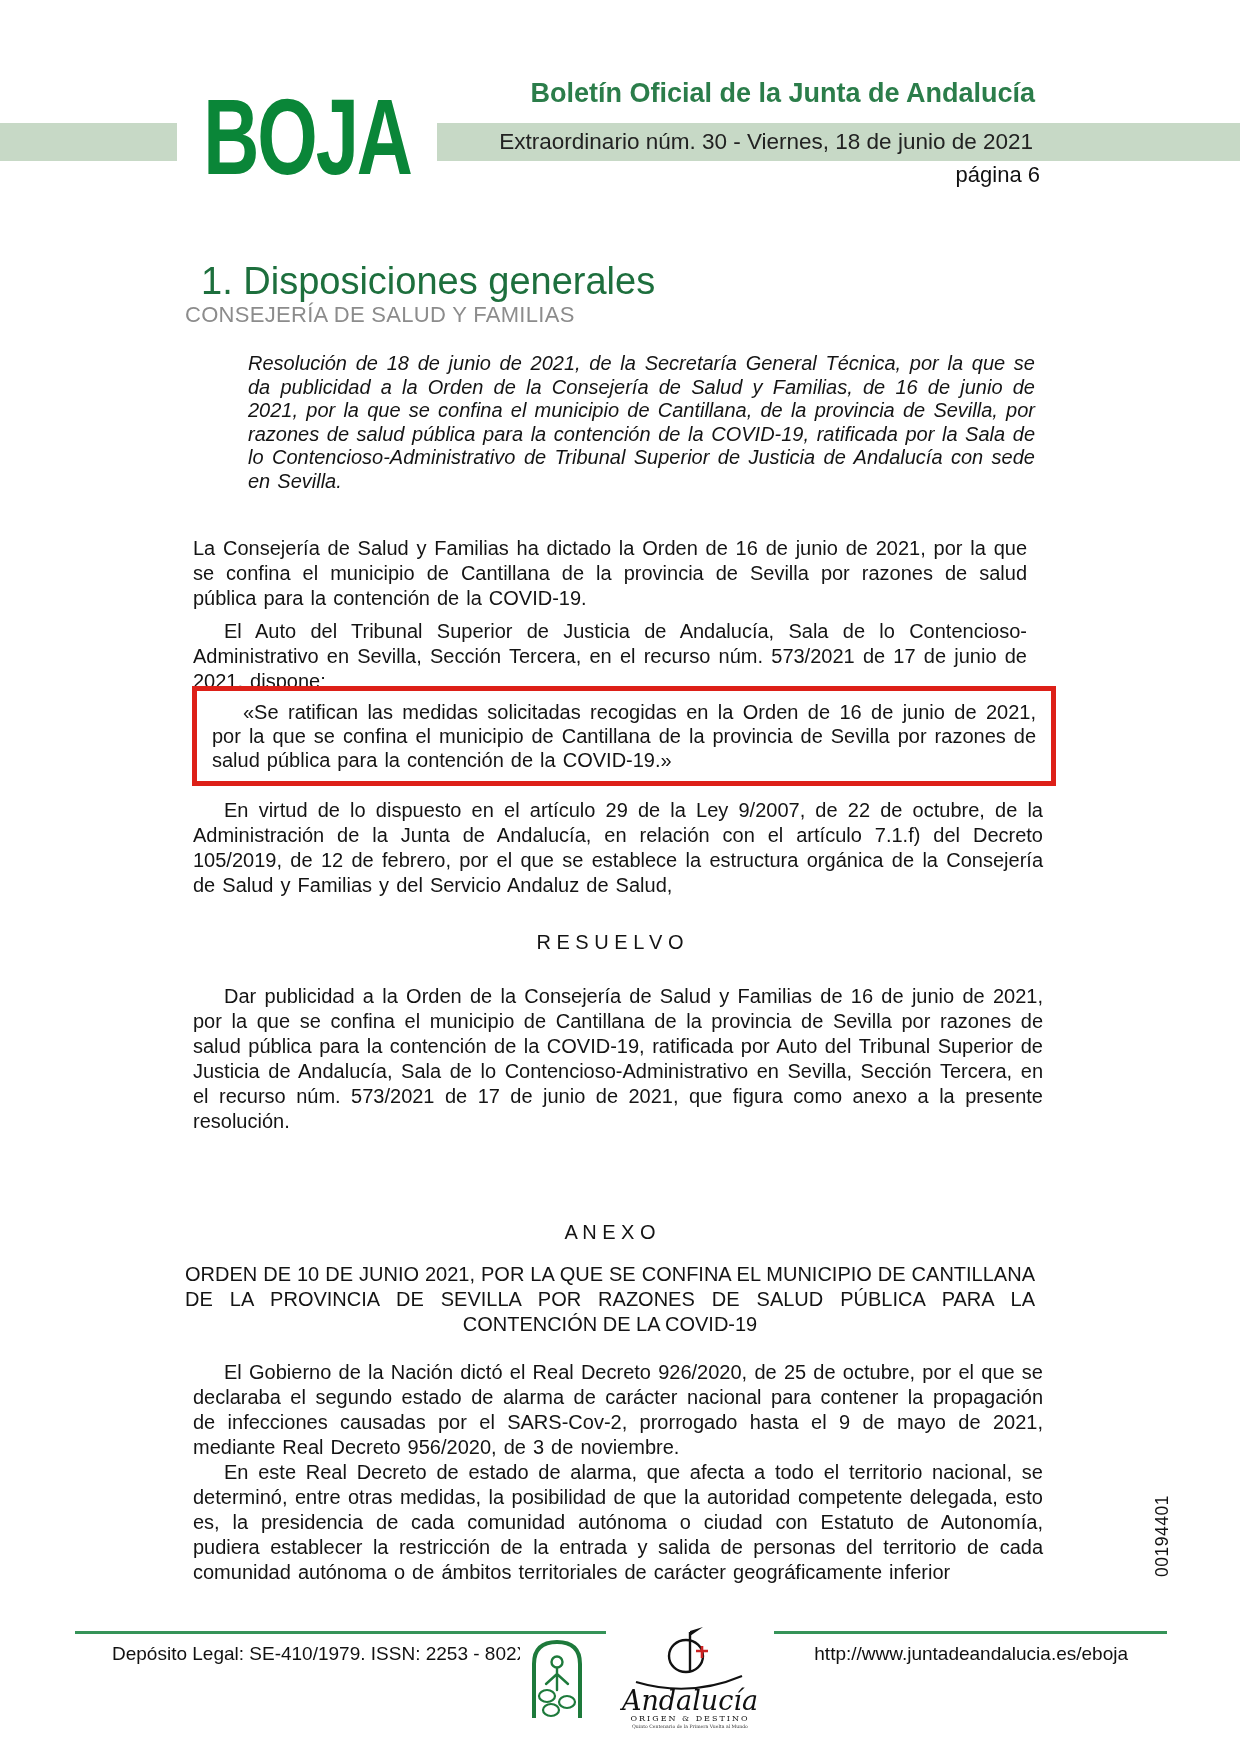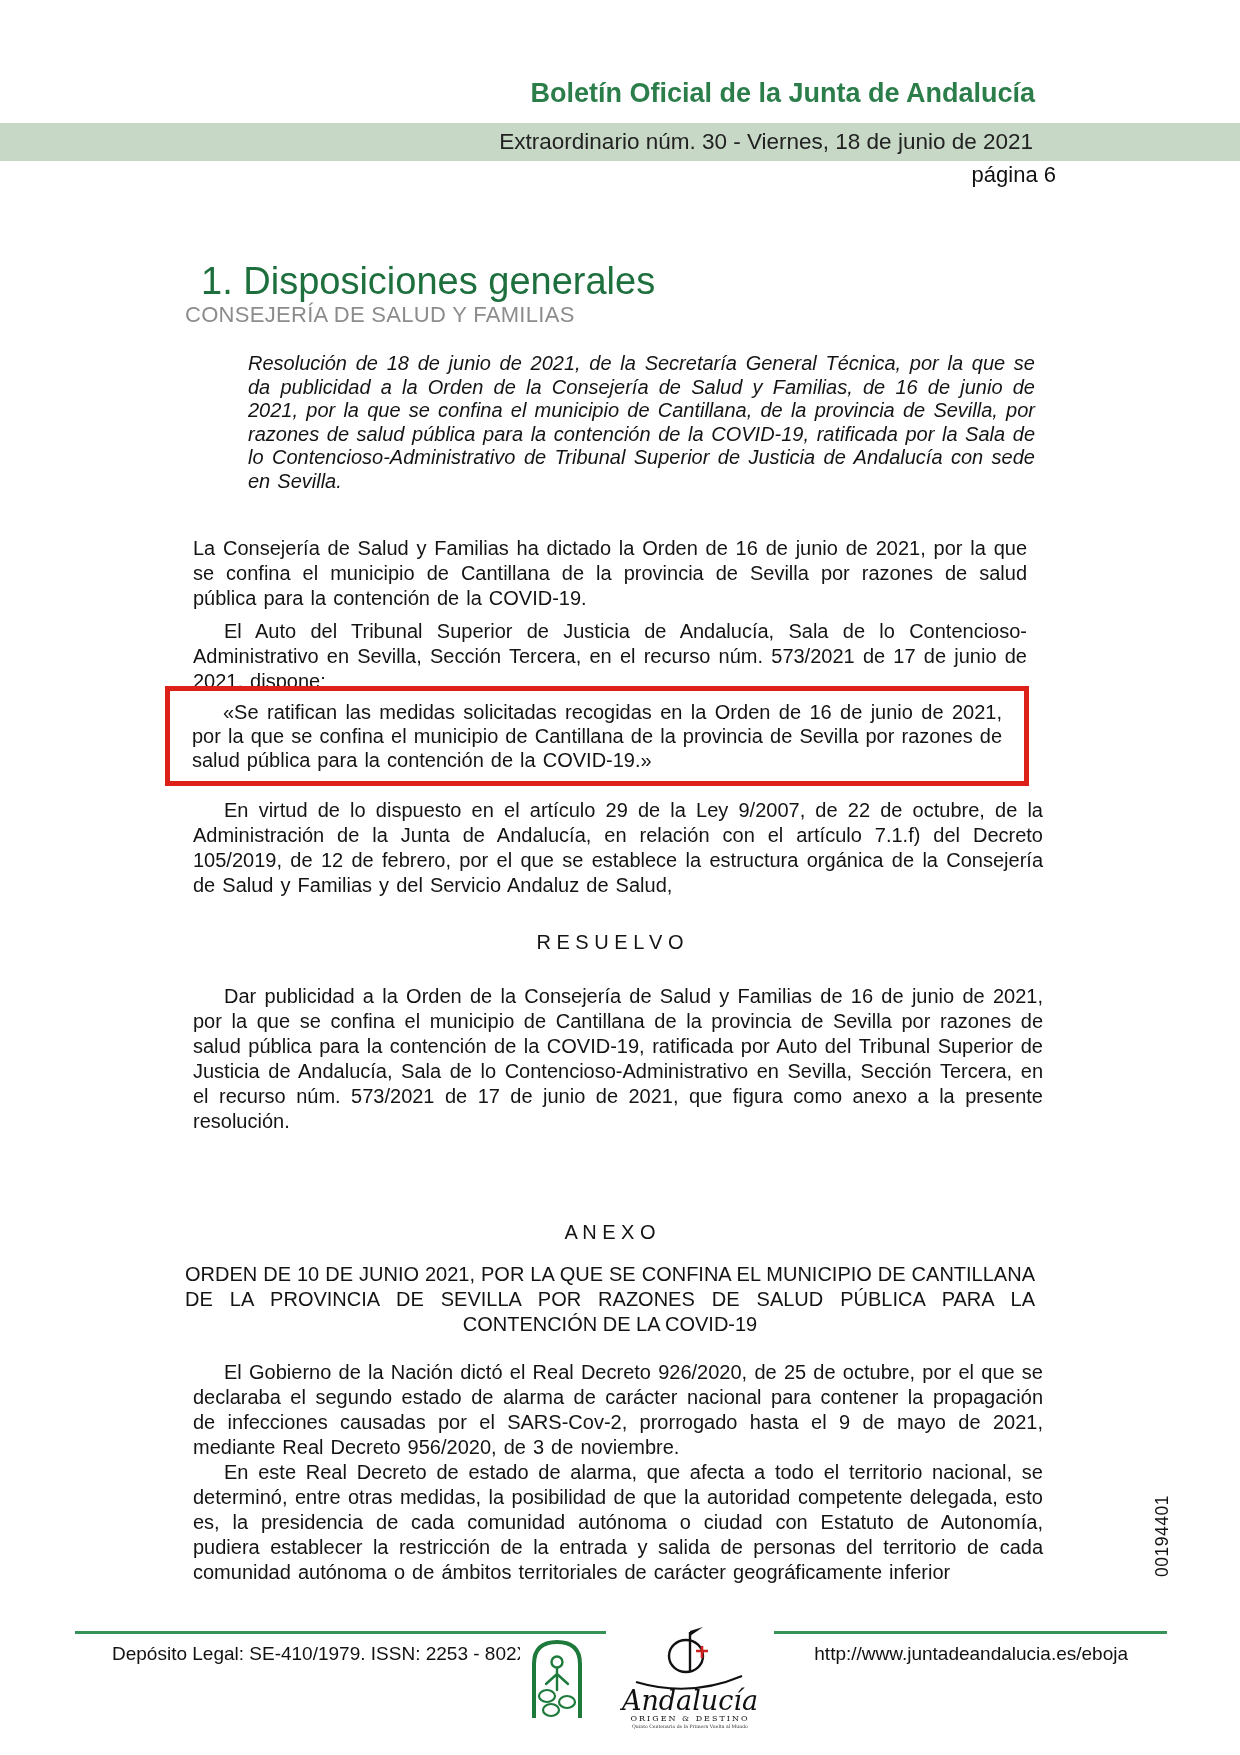--- a/index.html
+++ b/index.html
@@ -28,21 +28,21 @@
     letter-spacing:-3px;transform:scaleX(0.72);transform-origin:center;white-space:nowrap;
   }
   .header-title{
     position:absolute;top:78px;right:205px;font-size:27px;font-weight:bold;
     color:var(--title-green);white-space:nowrap;
   }
   .band-text{
     position:absolute;top:129px;right:207px;font-size:22.5px;color:#222;white-space:nowrap;
   }
   .page-num{
-    position:absolute;top:162px;right:184px;font-size:22px;color:#111;white-space:nowrap;
+    position:absolute;top:162px;right:200px;font-size:22px;color:#111;white-space:nowrap;
   }
   
   .abs{position:absolute;left:185px;width:850px;margin:0;}
   .para{
     font-size:20px;line-height:25px;text-align:justify;word-spacing:1.5px;margin:8px;
   }
   .indent{text-indent:31px;}
   .section-title{
     position:absolute;left:185px;top:244px;margin:16px;font-size:38px;font-weight:normal;
     color:var(--section-green);
@@ -62,42 +62,45 @@
     font-size:20px;line-height:25px;
   }
   .resuelvo{top:930px;}
   .para4{top:976px;}
   .signature{top:1150px;}
   .anexo{top:1220px;}
   .orden{top:1262px;text-align:justify;text-align-last:center;}
   .para5{top:1352px;}
   .para6{top:1452px;}
   .highlight-box{
-    position:absolute;left:165px;top:686px;width:864px;box-sizing:border-box;
-    border:5px solid var(--highlight-red);padding:1px 14px;background:#fff;
+    position:absolute;left:192px;top:686px;width:864px;box-sizing:border-box;
+    border:5px solid var(--highlight-red);padding:1px 7px;background:#fff;
   }
   .highlight-box .para{line-height:24px;}
   
   .doc-number{
     position:absolute;left:1152px;top:1577px;transform:rotate(-90deg);
     transform-origin:0 0;font-size:17.5px;letter-spacing:0.5px;color:#111;white-space:nowrap;
   }
   
   .footer-line{position:absolute;left:75px;top:1631px;width:1092px;height:3px;background:var(--footer-green);}
   .deposit{position:absolute;left:112px;top:1643px;font-size:19px;color:#111;white-space:nowrap;}
   .url{position:absolute;right:112px;top:1643px;font-size:19px;color:#111;white-space:nowrap;text-decoration:none;}
   .junta-logo{position:absolute;left:520px;top:1634px;background:#fff;padding:0 6px;}
   .andalucia-logo{position:absolute;left:606px;top:1626px;background:#fff;padding:0 4px;}
 </style>
 </head>
 <body>
 
 <div class="page">
 
   <div class="band"></div>
+  <div class="boja-box">
+    <span class="boja-text">BOJA</span>
+  </div>
   <div class="header-title">Boletín Oficial de la Junta de Andalucía</div>
   <div class="band-text">Extraordinario núm. 30 - Viernes, 18 de junio de 2021</div>
   <div class="page-num">página 6</div>
 
   <h1 class="section-title">1. Disposiciones generales</h1>
   <h2 class="department">CONSEJERÍA DE SALUD Y FAMILIAS</h2>
 
   <p class="summary">Resolución de 18 de junio de 2021, de la Secretaría General Técnica, por la que se da publicidad a la Orden de la Consejería de Salud y Familias, de 16 de junio de 2021, por la que se confina el municipio de Cantillana, de la provincia de Sevilla, por razones de salud pública para la contención de la COVID-19, ratificada por la Sala de lo Contencioso-Administrativo de Tribunal Superior de Justicia de Andalucía con sede en Sevilla.</p>
 
   <div class="abs block-a">

